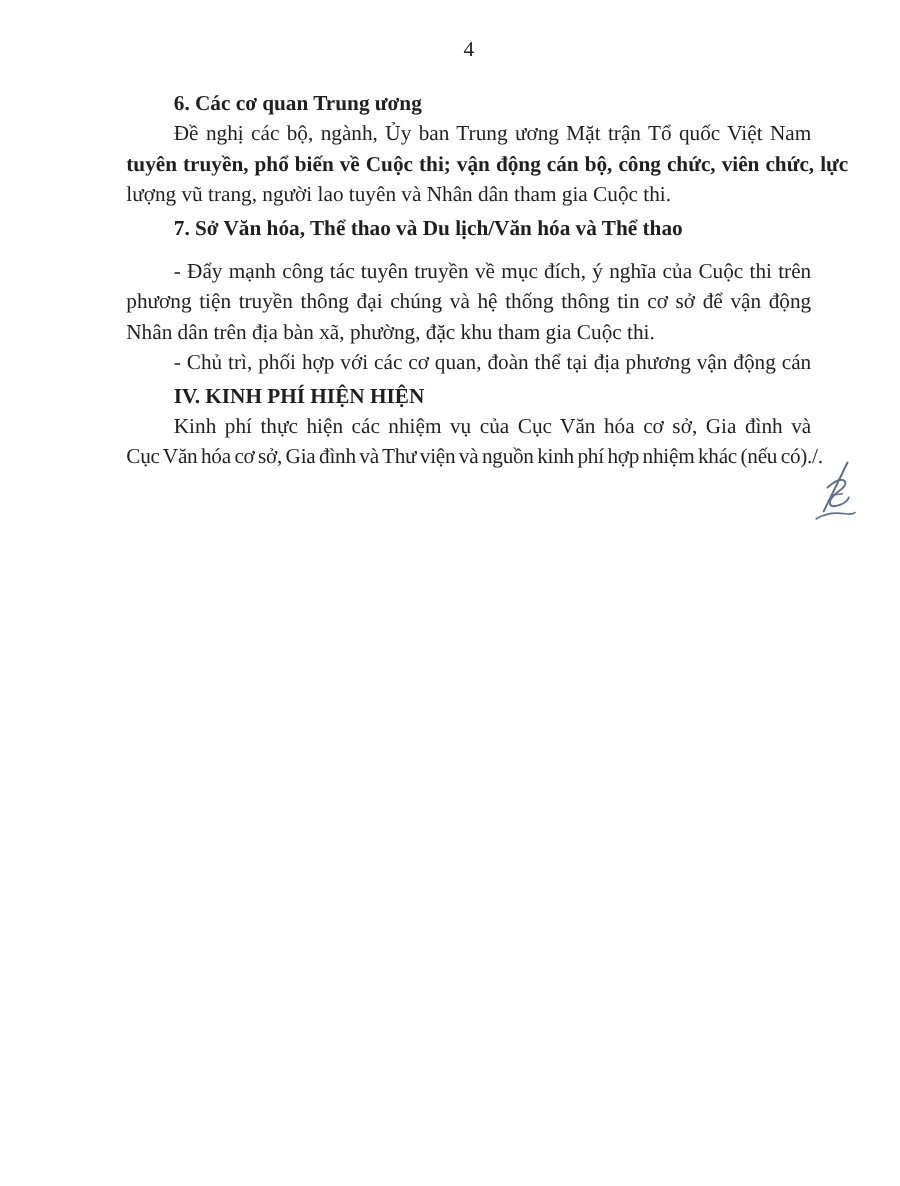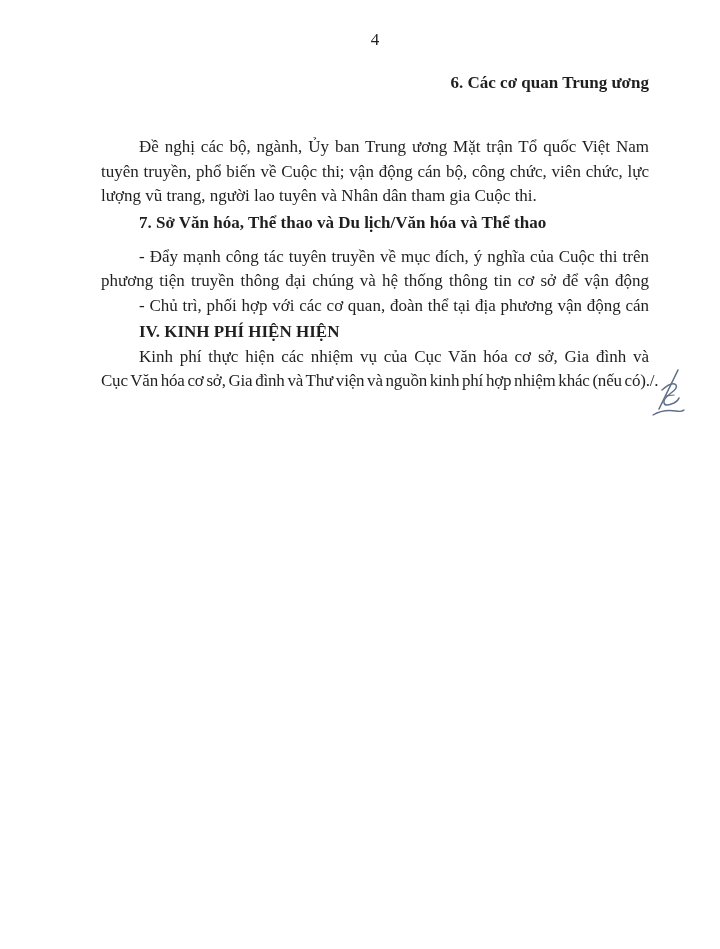--- a/index.html
+++ b/index.html
@@ -53,30 +53,31 @@
 <body>
 
 <div class="sheet">
 
   <div class="textblock">
 
     <div class="pagenum">
       <span>4</span>
     </div>
 
-    <div class="ln hd first" style="word-spacing: 0px; letter-spacing: 0px; text-align: right;"><span>6. Các cơ quan Trung ương</span></div>
+    <div class="ln hd first" style="word-spacing: 0px; letter-spacing: 0px;"><span>6. Các cơ quan Trung ương</span></div>
 
-    <div class="ln first jfy" style="word-spacing: 1.65513px; letter-spacing: 0px; margin-top: 40px;"><span>Đề nghị các bộ, ngành, Ủy ban Trung ương Mặt trận Tổ quốc Việt Nam</span></div>
-    <div class="ln jfy" style="word-spacing: 0.542708px; letter-spacing: 0px;"><span>tuyên truyền, phổ biến về Cuộc thi; vận động cán bộ, công chức, viên chức, lực</span></div>
+    <div class="ln first jfy" style="word-spacing: 1.65513px; letter-spacing: 0px;"><span>Đề nghị các bộ, ngành, Ủy ban Trung ương Mặt trận Tổ quốc Việt Nam</span></div>
+    <div class="ln jfy" style="word-spacing: 0.542708px; letter-spacing: 0px; font-weight: bold;"><span>tuyên truyền, phổ biến về Cuộc thi; vận động cán bộ, công chức, viên chức, lực</span></div>
     <div class="ln last" style="word-spacing: 0px; letter-spacing: 0px;"><span>lượng vũ trang, người lao tuyên và Nhân dân tham gia Cuộc thi.</span></div>
 
     <div class="ln hd first" style="word-spacing: 0px; letter-spacing: 0px;"><span>7. Sở Văn hóa, Thể thao và Du lịch/Văn hóa và Thể thao</span></div>
 
     <div class="ln first jfy" style="word-spacing: 0.765625px; letter-spacing: 0px; margin-top: 10px;"><span>- Đẩy mạnh công tác tuyên truyền về mục đích, ý nghĩa của Cuộc thi trên</span></div>
     <div class="ln jfy" style="word-spacing: 1.85729px; letter-spacing: 0px; text-align: center;"><span>phương tiện truyền thông đại chúng và hệ thống thông tin cơ sở để vận động</span></div>
+    <div class="ln last" style="word-spacing: 0px; letter-spacing: 0px;"><span>Nhân dân trên địa bàn xã, phường, đặc khu tham gia Cuộc thi.</span></div>
 
     <div class="ln first jfy" style="word-spacing: 0.489258px; letter-spacing: 0px;"><span>- Chủ trì, phối hợp với các cơ quan, đoàn thể tại địa phương vận động cán</span></div>
 
     <div class="ln hd first" style="word-spacing: 0px; letter-spacing: 0px;"><span>IV. KINH PHÍ HIỆN HIỆN</span></div>
 
     <div class="ln first jfy" style="word-spacing: 2.56042px; letter-spacing: 0px;"><span>Kinh phí thực hiện các nhiệm vụ của Cục Văn hóa cơ sở, Gia đình và</span></div>
     <div class="ln last" style="word-spacing: -1.2px; letter-spacing: -0.215286px;"><span>Cục Văn hóa cơ sở, Gia đình và Thư viện và nguồn kinh phí hợp nhiệm khác (nếu có)./.</span></div>
 
   </div>
 

